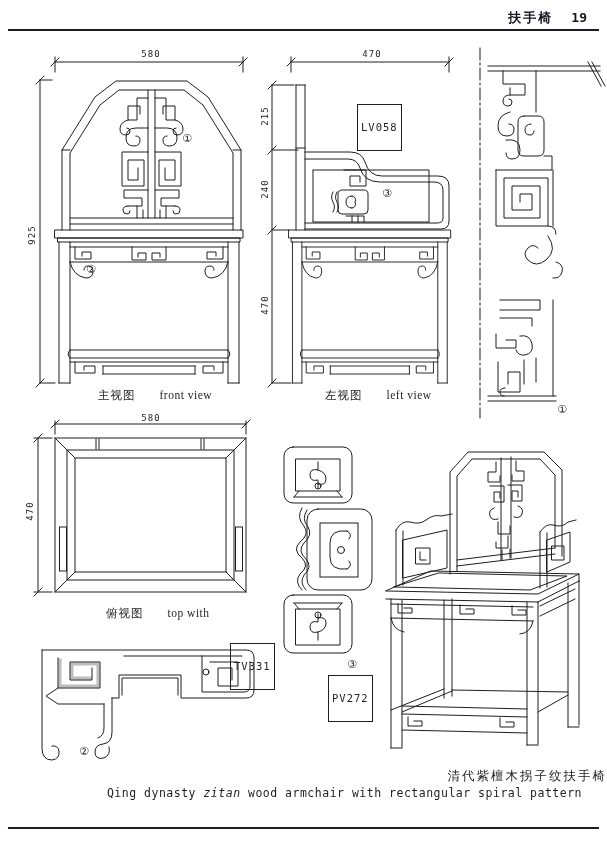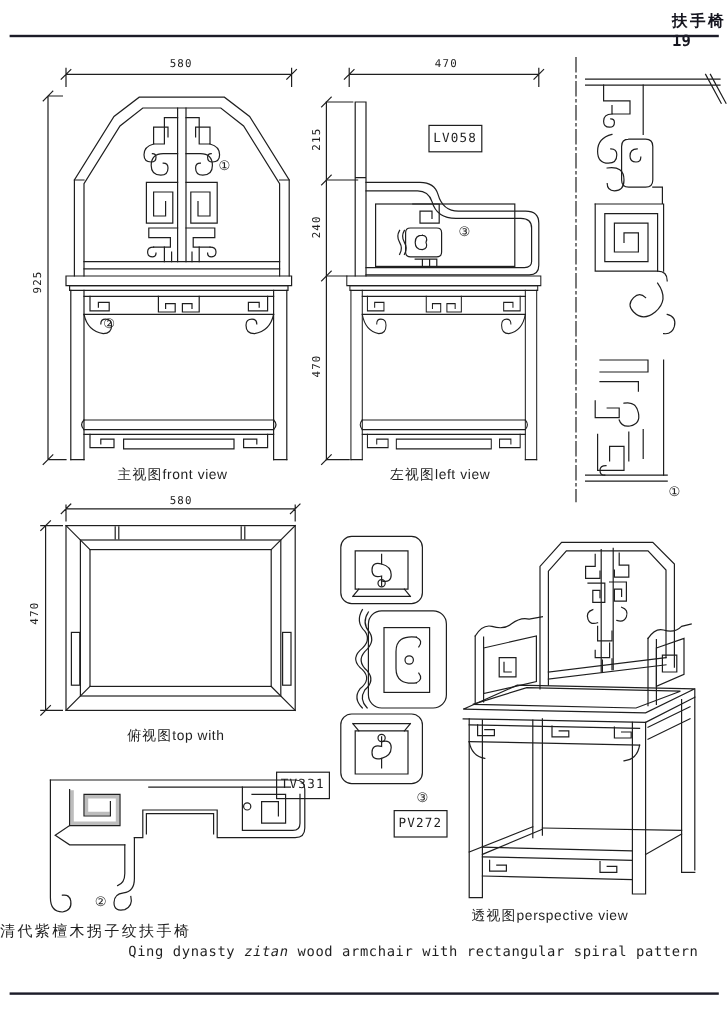--- a/index.html
+++ b/index.html
@@ -1,30 +1,30 @@
 <!DOCTYPE html>
 <html><head>
 <meta charset="utf-8">
 <style>
   html,body{margin:0;padding:0;background:#e8e8e8;}
   #page{position:relative;width:607px;height:849px;background:#ffffff;overflow:hidden;
         font-family:"DejaVu Sans Mono","Liberation Mono",monospace;color:#1f1f1f;}
   .abs{position:absolute;}
   .rule{position:absolute;background:#1c1c28;height:2px;}
   #header-title{position:absolute;top:9px;right:20px;font-family:"Liberation Sans",sans-serif;
-        font-weight:bold;font-size:13px;letter-spacing:2px;color:#15151f;display:flex;align-items:baseline;flex-direction:column;}
+        font-weight:bold;font-size:13px;letter-spacing:2px;color:#15151f;display:flex;align-items:baseline;}
   #header-title .pagenum{margin-left:18px;letter-spacing:0;font-family:"DejaVu Sans Mono",monospace;}
   .dim{font-size:9px;width:34px;text-align:center;line-height:10px;letter-spacing:1px;}
   .vdim{transform:rotate(-90deg);transform-origin:center;}
   .marker{font-size:11px;line-height:11px;font-family:"DejaVu Sans",sans-serif;}
   .viewlabel{font-size:11.5px;letter-spacing:1px;white-space:nowrap;
         font-family:"Liberation Sans",sans-serif;}
-  .viewlabel .en{font-family:Liberation Sans, sans-serif;margin-left:0;letter-spacing:0.5px;}
-  .code{font-size:10.5px;border:1px solid #1f1f1f;padding:4px 3px;line-height:13px;letter-spacing:1px;}
-  .caption-zh{left:0;width:607px;text-align:left;font-size:12.5px;letter-spacing:2px;
+  .viewlabel .en{font-family:Liberation Serif, serif;margin-left:24px;letter-spacing:0.5px;}
+  .code{font-size:10.5px;border:1px solid #1f1f1f;padding:16px 3px;line-height:13px;letter-spacing:1px;}
+  .caption-zh{left:0;width:607px;text-align:right;font-size:12.5px;letter-spacing:2px;
         font-family:"Liberation Sans",sans-serif;}
   .caption-en{left:0;width:607px;text-align:center;font-size:11.5px;letter-spacing:0.5px;margin-left:41px;}
   svg{position:absolute;left:0;top:0;}
 </style>
 </head>
 <body>
 
 <div id="page">
 
   <div id="header-title">
@@ -241,22 +241,19 @@
   <div class="abs dim vdim" style="left:13px;top:506px;">470</div>
   <div class="abs viewlabel" style="left:106px;top:606px;">
     <span>俯视图</span><span class="en">top with</span>
   </div>
   <div class="abs code" style="left:230px;top:643px;">TV331</div>
 
   <div class="abs marker" style="left:347px;top:659px;">③</div>
   <div class="abs code" style="left:328px;top:675px;">PV272</div>
   <div class="abs marker" style="left:79px;top:746px;">②</div>
 
-  <div class="abs viewlabel" style="left:393px;top:756px;">
-    <span>透视图</span><span class="en">perspective view</span>
-  </div>
 
   <div class="abs caption-zh" style="top:768px;">清代紫檀木拐子纹扶手椅</div>
   <div class="abs caption-en" style="top:786px;">
     <span>Qing dynasty </span><span style="font-style:italic">zitan</span><span> wood armchair with rectangular spiral pattern</span>
   </div>
 
 </div>
 
 </body></html>

